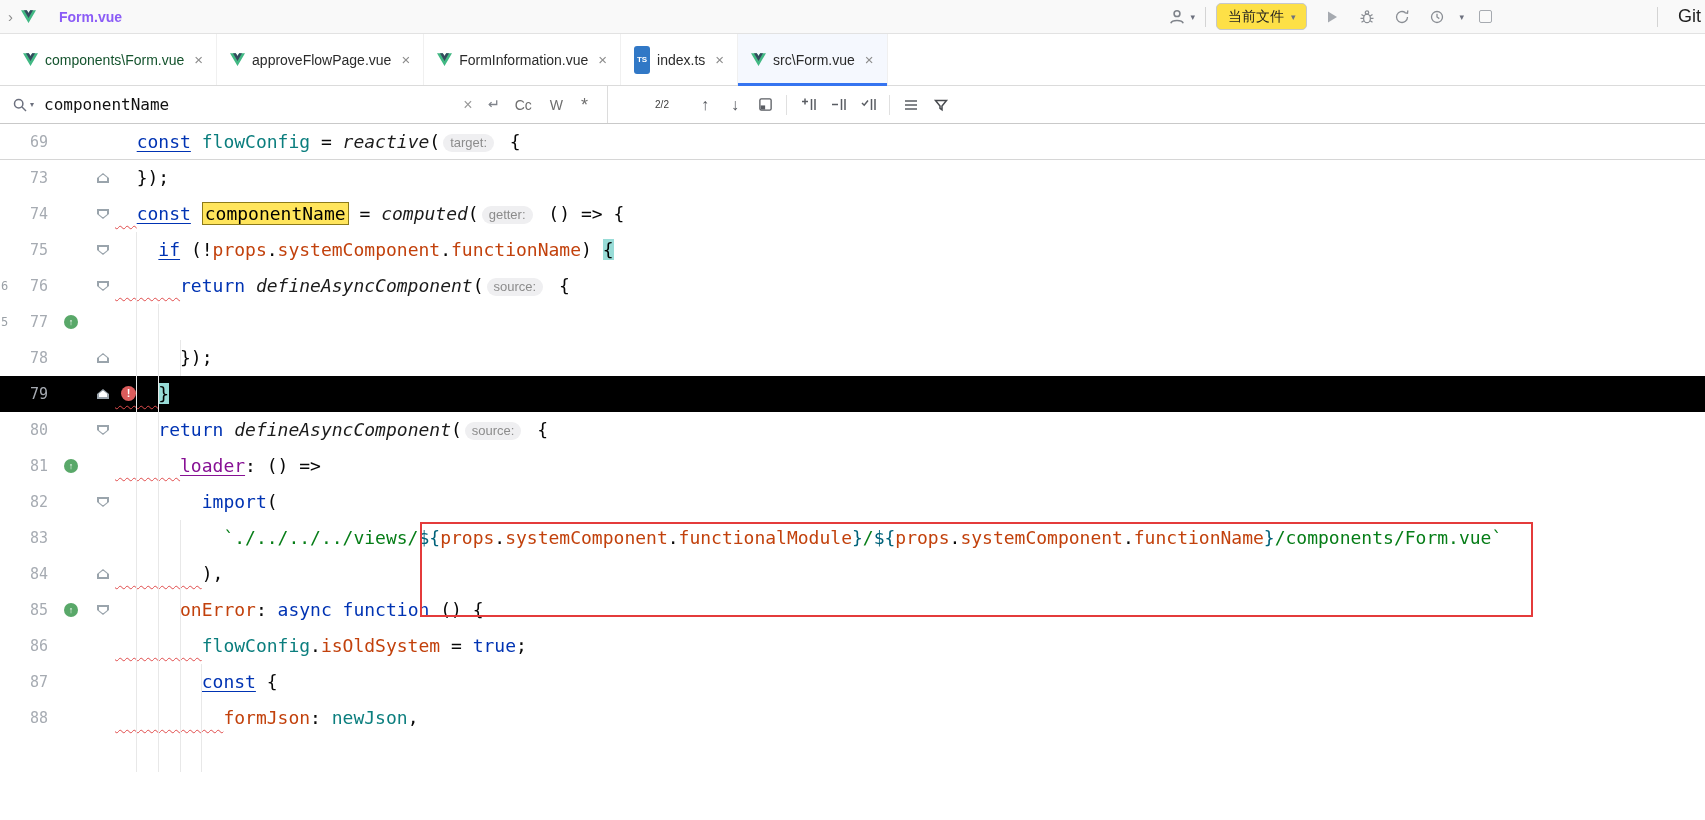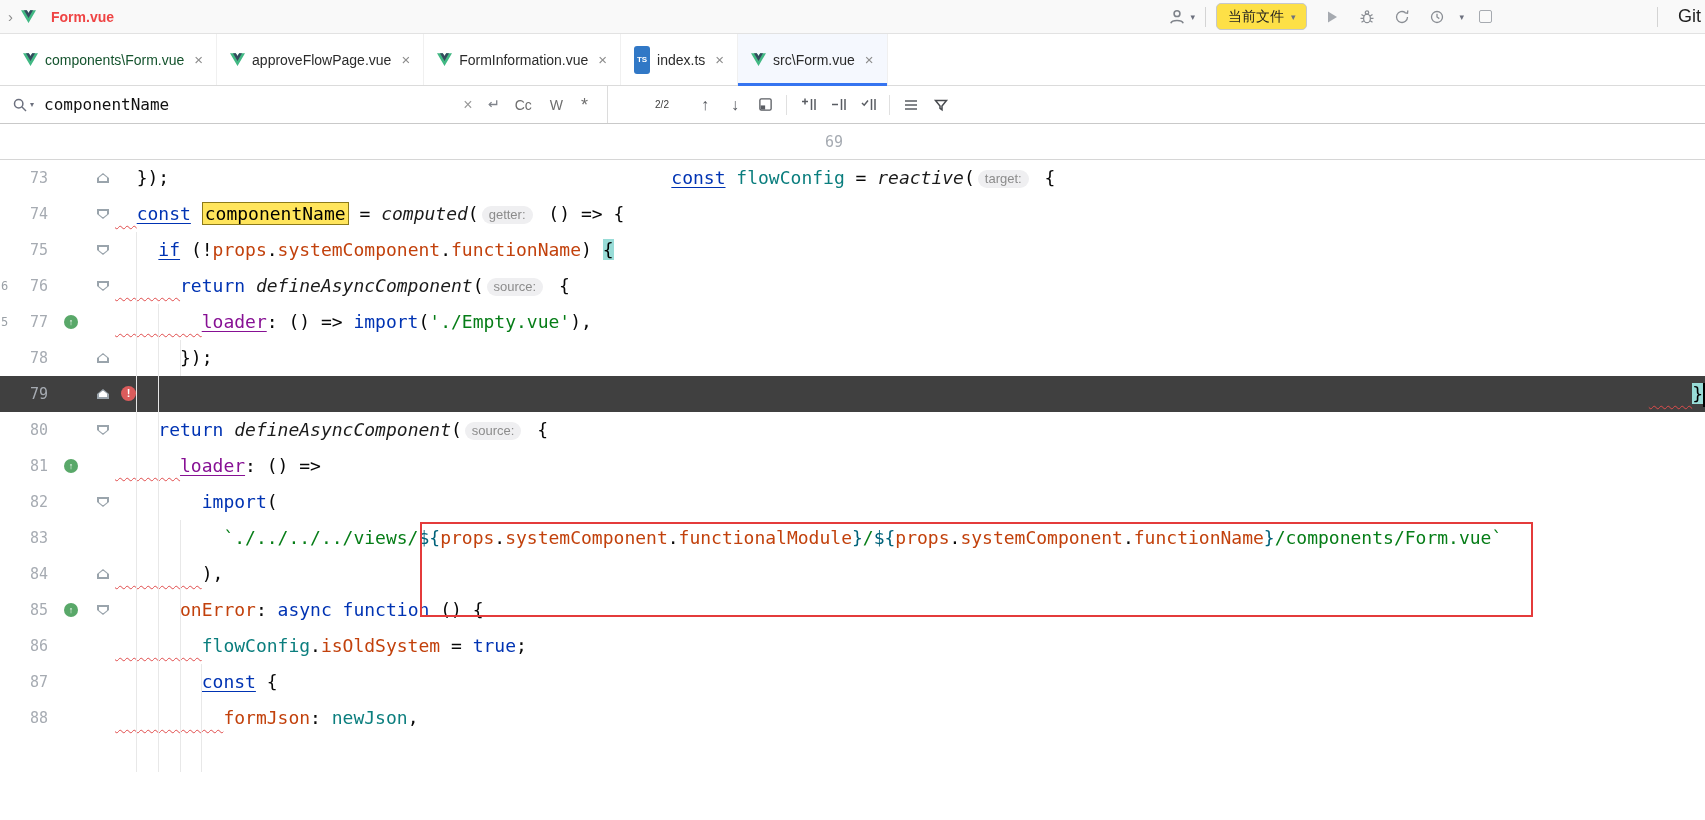--- a/index.html
+++ b/index.html
@@ -2,21 +2,21 @@
 <html><head>
 <meta charset="utf-8">
 <style>
   html,body{margin:0;padding:0;}
   body{width:1705px;height:820px;overflow:hidden;background:#fff;
        font-family:"Liberation Sans","DejaVu Sans",sans-serif;-webkit-font-smoothing:antialiased;}
   
   .titlebar{height:34px;box-sizing:border-box;border-bottom:1px solid #E2E2E2;background:#F9F9F9;
             display:flex;align-items:center;padding:0 4px 0 8px;}
   .tchev{color:#8C8C8C;font-size:15px;margin-right:8px;}
-  .ttitle{font-size:14px;font-weight:700;color:#ef4444;margin-left:15px;}
+  .ttitle{font-size:14px;font-weight:700;color:#8b5cf6;margin-left:23px;}
   .tright{margin-left:auto;display:flex;align-items:center;}
   .tico{display:flex;align-items:center;justify-content:center;width:26px;height:26px;color:#7F838A;}
   .vsep{width:1px;height:20px;background:#D4D4D4;margin:0 10px;}
   .runcfg{display:flex;align-items:center;gap:7px;height:27px;padding:0 11px;border:1px solid #C6C8CC;
           border-radius:5px;background:#fde047;font-size:14px;color:#1f1f1f;cursor:pointer;}
   .caret-down{font-size:9px;color:#6C707E;}
   .ticons{display:flex;align-items:center;gap:9px;margin-left:12px;}
   .gitwrap{display:flex;align-items:center;margin-left:148px;}
   .gitlabel{font-size:18px;color:#1f1f1f;margin-left:10px;white-space:nowrap;}
   .stopbox{width:11px;height:11px;border:1.6px solid #A6AAB0;border-radius:2px;display:inline-block;}
@@ -43,22 +43,22 @@
   .tg{color:#6E6E6E;font-size:14px;padding:0 9px;cursor:pointer;}
   .tg.big{font-size:18px;line-height:10px;}
   .count{width:56px;text-align:center;font-size:10px;color:#3c3c3c;margin-left:26px;}
   .navb{color:#55585e;font-size:16px;padding:0 11px;cursor:pointer;}
   .sicon{display:flex;align-items:center;justify-content:center;width:30px;height:28px;color:#5A5D63;cursor:pointer;}
   .vdiv2{width:1px;height:20px;background:#E0E0E0;margin:0 6px;}
   
   .editor{position:relative;height:696px;background:#fff;
           font-family:"DejaVu Sans Mono","Liberation Mono",monospace;font-size:18px;}
   .line{display:flex;height:36px;align-items:center;position:relative;}
-  .line.current{background:#404040;justify-content:space-between;}
-  .line.ssep{box-shadow:inset 0 -1px #D6D6D6;flex-direction:column;}
+  .line.current{background:#000000;}
+  .line.ssep{box-shadow:inset 0 -1px #D6D6D6;}
   .gutter{width:115px;flex:none;height:100%;position:relative;}
   .num{position:absolute;left:0;top:0;width:48px;height:36px;line-height:36px;text-align:right;
        font-size:15px;color:#A6ABB2;}
   .edge{position:absolute;left:1px;top:0;height:36px;line-height:36px;font-size:12px;color:#9AA0A6;}
   .gicon{position:absolute;left:64px;top:11px;width:14px;height:14px;border-radius:50%;background:#59A869;
          color:#fff;font-size:9px;line-height:14px;text-align:center;font-family:"Liberation Sans",sans-serif;}
   .fold{position:absolute;left:97px;top:13px;width:12px;height:10px;background:#9AA4AC;}
   .fold.down{clip-path:polygon(0 0,100% 0,100% 50%,50% 100%,0 50%);}
   .fold.up{clip-path:polygon(50% 0,100% 50%,100% 100%,0 100%,0 50%);}
   .fold::after{content:"";position:absolute;left:1.6px;top:1.6px;right:1.6px;bottom:1.6px;background:#fff;
@@ -296,21 +296,20 @@
           <span class="fold down"></span>
         </div>
         <div class="code"><span class="sq">      </span><span class="kw">return</span><span class="plain"> </span><span class="fn">defineAsyncComponent</span><span class="plain">(</span><span class="hint">source:</span><span class="plain"> {</span></div>
       </div>
       <div class="line">
         <div class="gutter">
           <span class="edge">5</span>
           <span class="num">77</span>
           <span class="gicon">↑</span>
         </div>
-        <div class="code"><span class="sq">        </span><span class="propu">loader</span><span class="plain">: () =&gt; </span><span class="kw">import</span><span class="plain">(</span><span class="str">'./Empty.vue'</span><span class="plain">),</span></div>
       </div>
       <div class="line">
         <div class="gutter">
           <span class="num">78</span>
           <span class="fold up"></span>
         </div>
         <div class="code"><span class="plain">      });</span></div>
       </div>
       <div class="line current">
         <div class="gutter">

